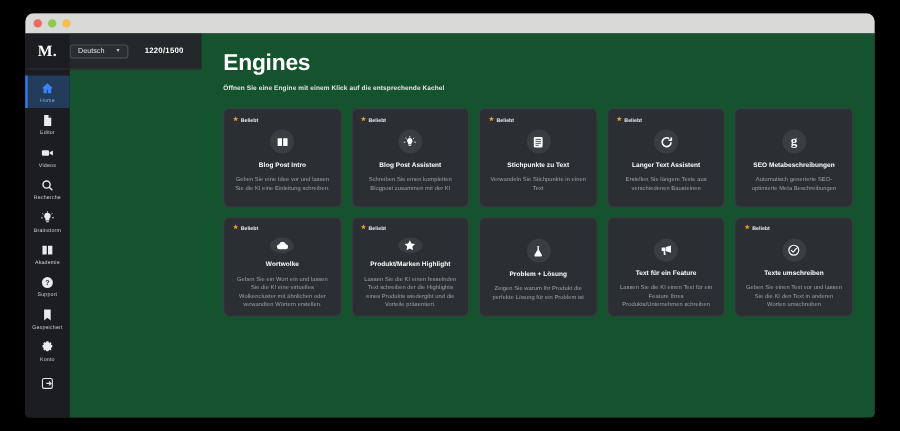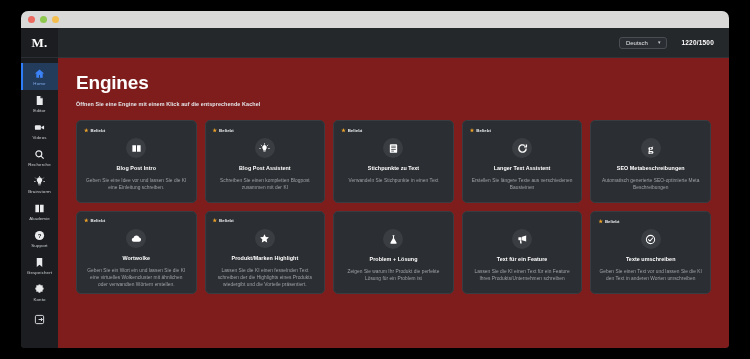--- a/index.html
+++ b/index.html
@@ -106,22 +106,22 @@
     background: #2f7df6;
   }
   .navitem.active .ico { color: #3b82f6; }
   .navitem.active .lbl { color: #7fa9e8; }
   .navitem.noLabel { padding-top: 7px; }
 
   
   .content {
     flex: 1;
     display: flex;
-    flex-direction: column;
-    background: #7f1d1d;
+    flex-direction: row;
+    background: #14532d;
     min-width: 0;
   }
   .topbar {
     height: 30px;
     border-bottom: 1px solid #303337;
     display: flex;
     align-items: center;
     justify-content: flex-end;
     padding-right: 15px;
     gap: 14px;

